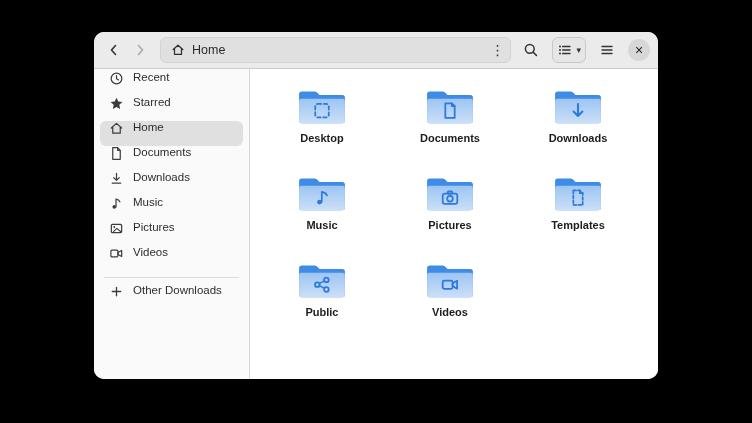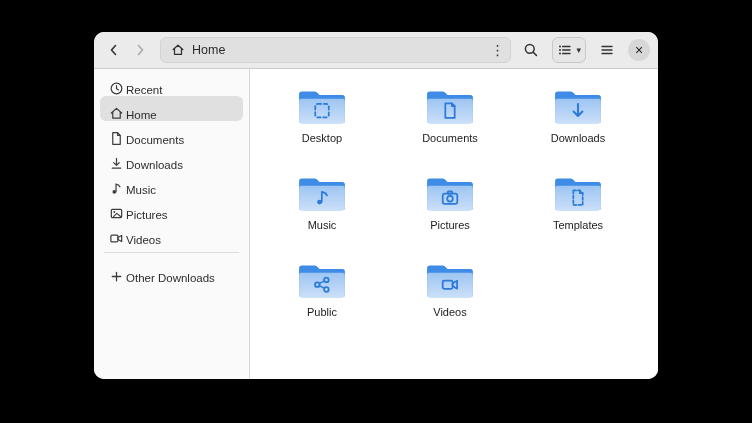--- a/index.html
+++ b/index.html
@@ -47,28 +47,28 @@
     display:flex; align-items:center; justify-content:center;
     font-size:14px; color:#1f1f1f; line-height:1;
   }
   
   .body { flex:1; display:flex; min-height:0; }
   .sidebar {
     flex:0 0 156px; width:156px; background:#fafafa; border-right:1px solid #d8d8d8;
     padding:2px 6px; display:flex; flex-direction:column;
   }
   .side-item {
-    height:25px; display:flex; align-items:flex-end; gap:2px; padding:0 9px;
+    height:25px; display:flex; align-items:flex-start; gap:9px; padding:0 9px;
     border-radius:6px; color:#2d2d2d; font-size:11.5px; cursor:default;
   }
   .side-item.selected { background:#e0e0e0; }
   .side-sep { height:1px; background:#dcdcdc; margin:6px 4px; }
   .sicon { width:15px; height:15px; flex:0 0 15px; color:#3c3c3c; }
   
-  .content { flex:1; background:#ffffff; padding:16px 0 0 13px; overflow:hidden; }
+  .content { flex:1; background:#ffffff; padding:16px 0 0 13px; overflow:hidden;font-weight:bold; }
   .grid {
     display:grid; grid-template-columns:repeat(3,118px);
     column-gap:10px; row-gap:28px; justify-items:center;
   }
   .tile { width:104px; display:flex; flex-direction:column; align-items:center; gap:5px; }
   .folder { width:50px; height:42px; display:block; }
   .tile-label { font-size:11px; color:#1c1c1c; text-align:center; }
   .emblem { stroke:#2d7ad8; stroke-width:1.7; fill:none; stroke-linecap:round; stroke-linejoin:round; }
   .hidden-defs { position:absolute; width:0; height:0; }
   .hicon { display:block; }
@@ -141,20 +141,26 @@
       <aside class="sidebar">
 
         <div class="side-item">
           <svg class="sicon" viewBox="0 0 16 16">
             <circle cx="8" cy="8" r="5.7" fill="none" stroke="currentColor" stroke-width="1.3"></circle>
             <path d="M8 5 V8.2 L10.2 9.5" fill="none" stroke="currentColor" stroke-width="1.3" stroke-linecap="round"></path>
           </svg>
           <span>Recent</span>
         </div>
 
+        <div class="side-item">
+          <svg class="sicon" viewBox="0 0 16 16">
+            <path d="M8 1.8 L9.9 5.9 L14.3 6.4 L11 9.4 L11.9 13.8 L8 11.6 L4.1 13.8 L5 9.4 L1.7 6.4 L6.1 5.9 Z" fill="currentColor"></path>
+          </svg>
+          <span>Starred</span>
+        </div>
 
         <div class="side-item selected">
           <svg class="sicon" viewBox="0 0 16 16">
             <path d="M2.5 7.5 L8 2.5 L13.5 7.5 M4 6.3 V13 H12 V6.3" fill="none" stroke="currentColor" stroke-width="1.3" stroke-linecap="round" stroke-linejoin="round"></path>
           </svg>
           <span>Home</span>
         </div>
 
         <div class="side-item">
           <svg class="sicon" viewBox="0 0 16 16">

